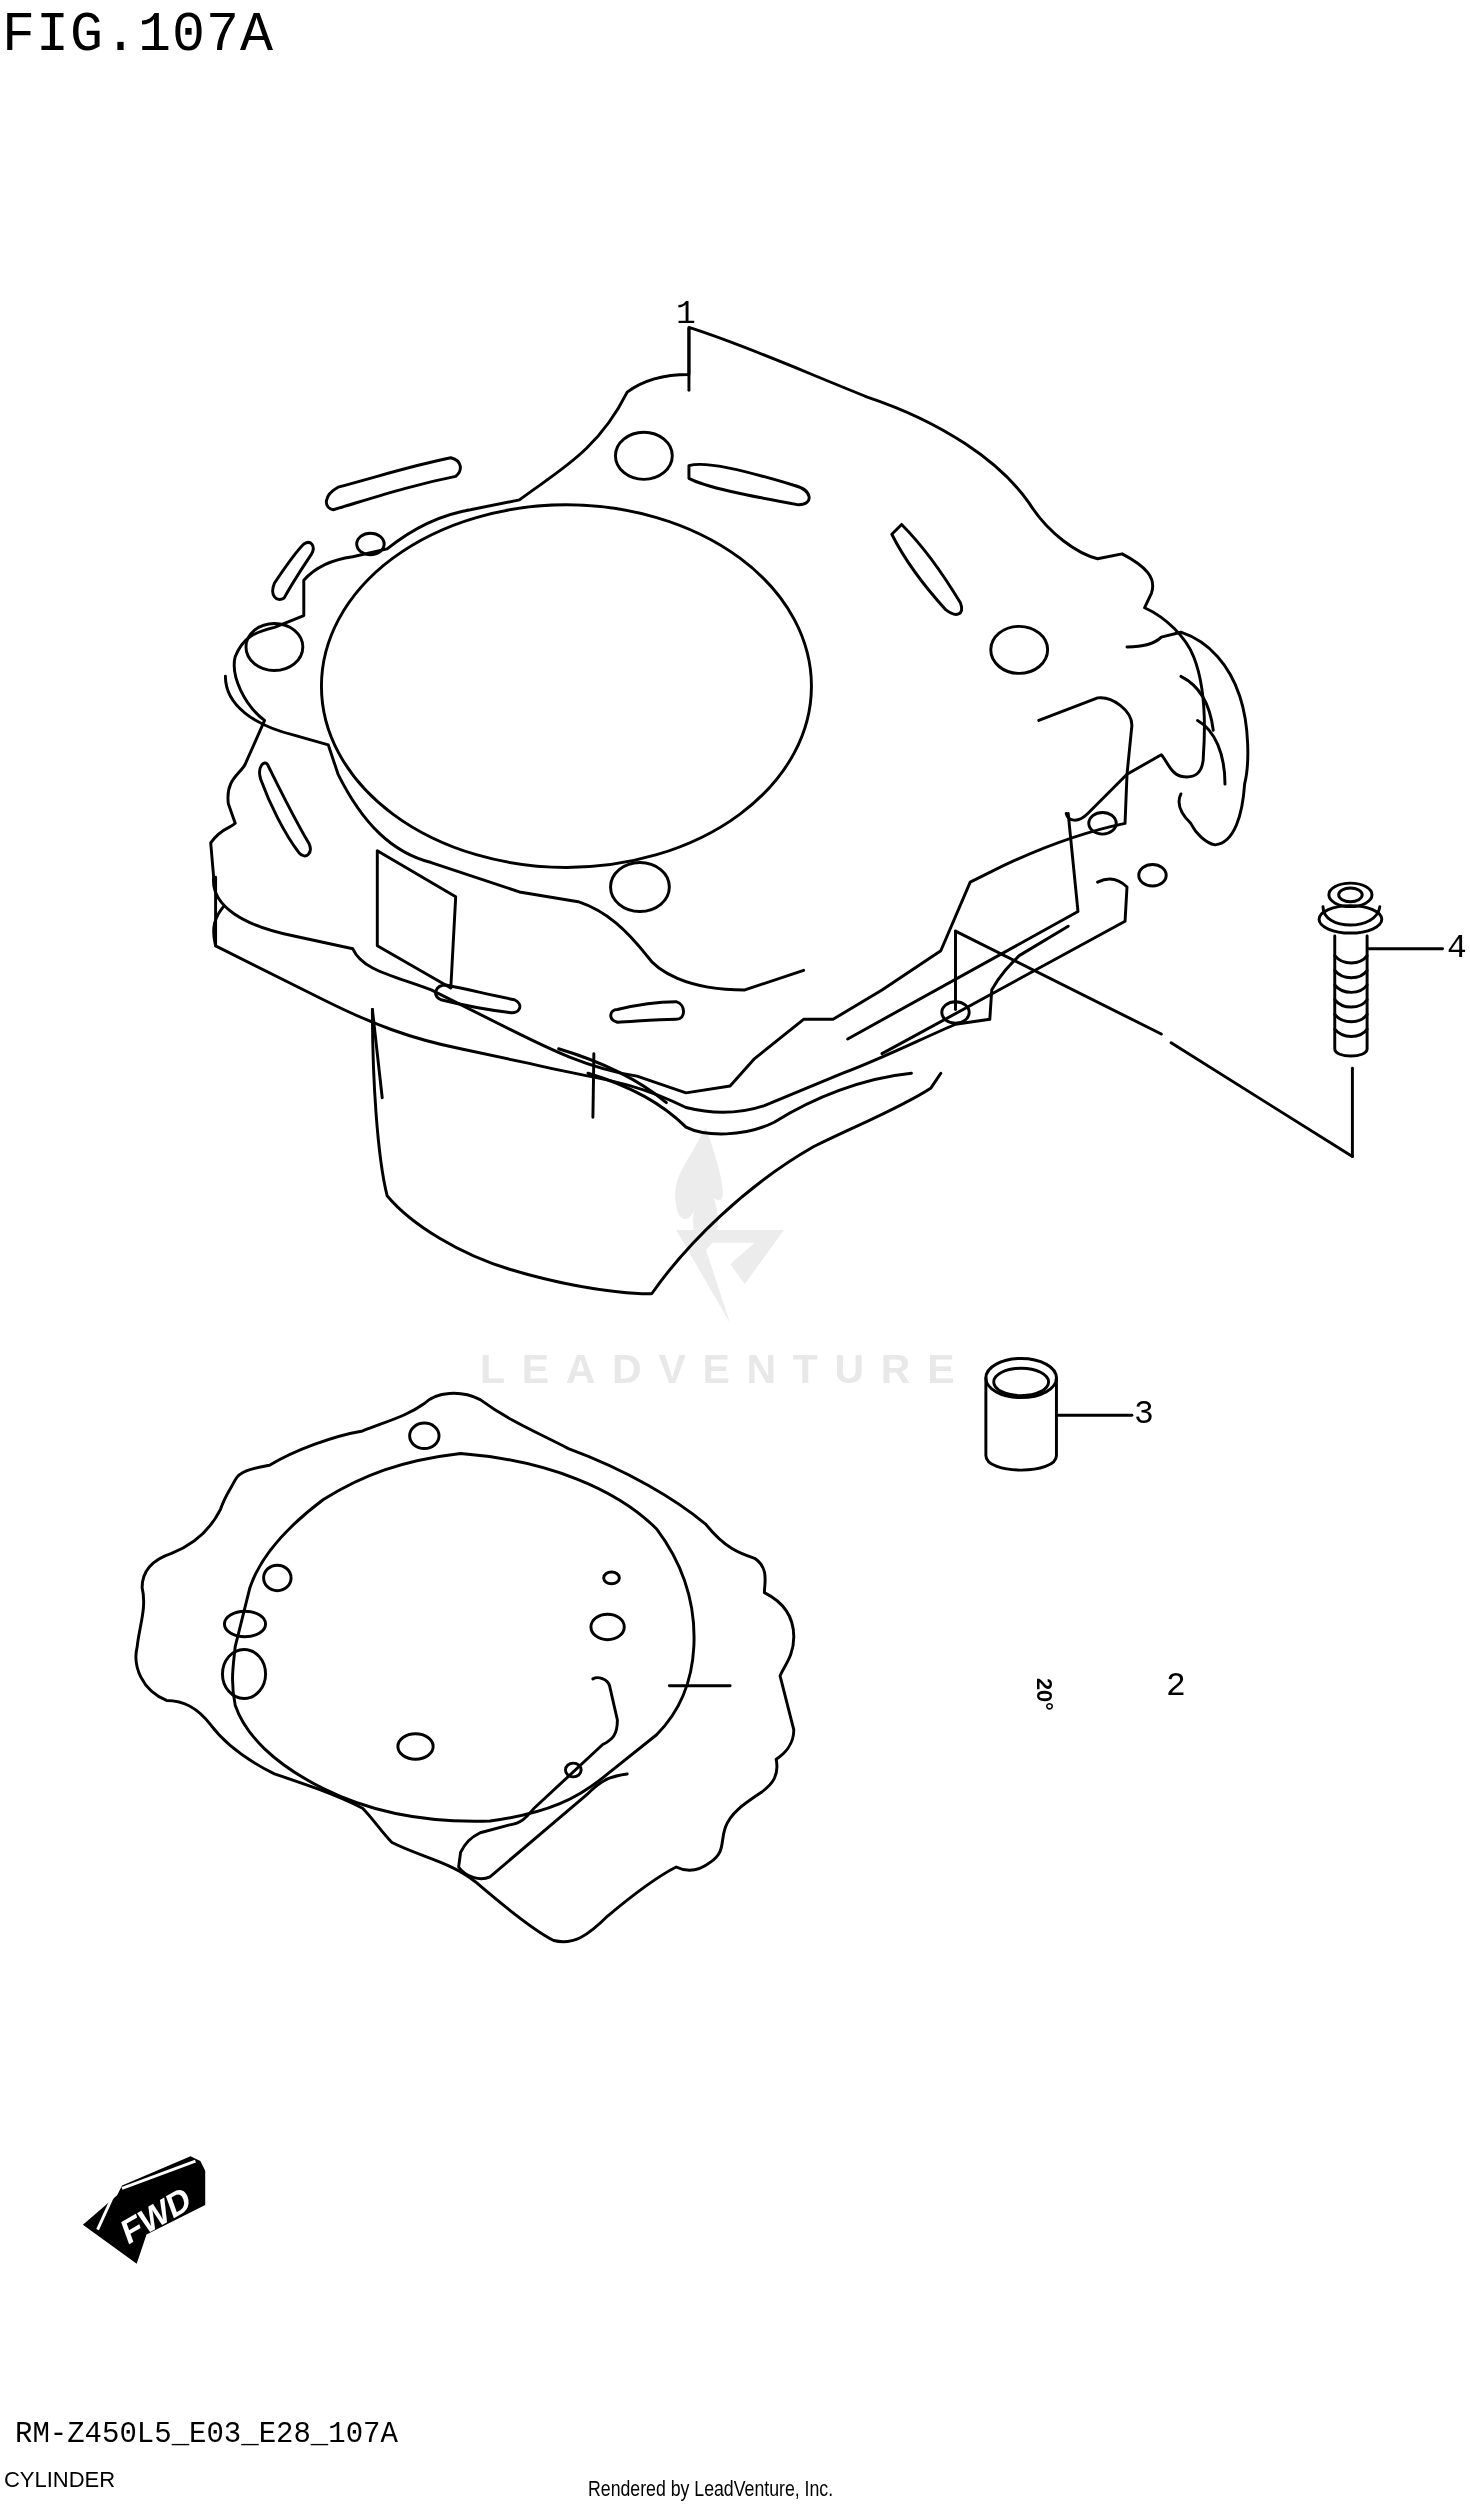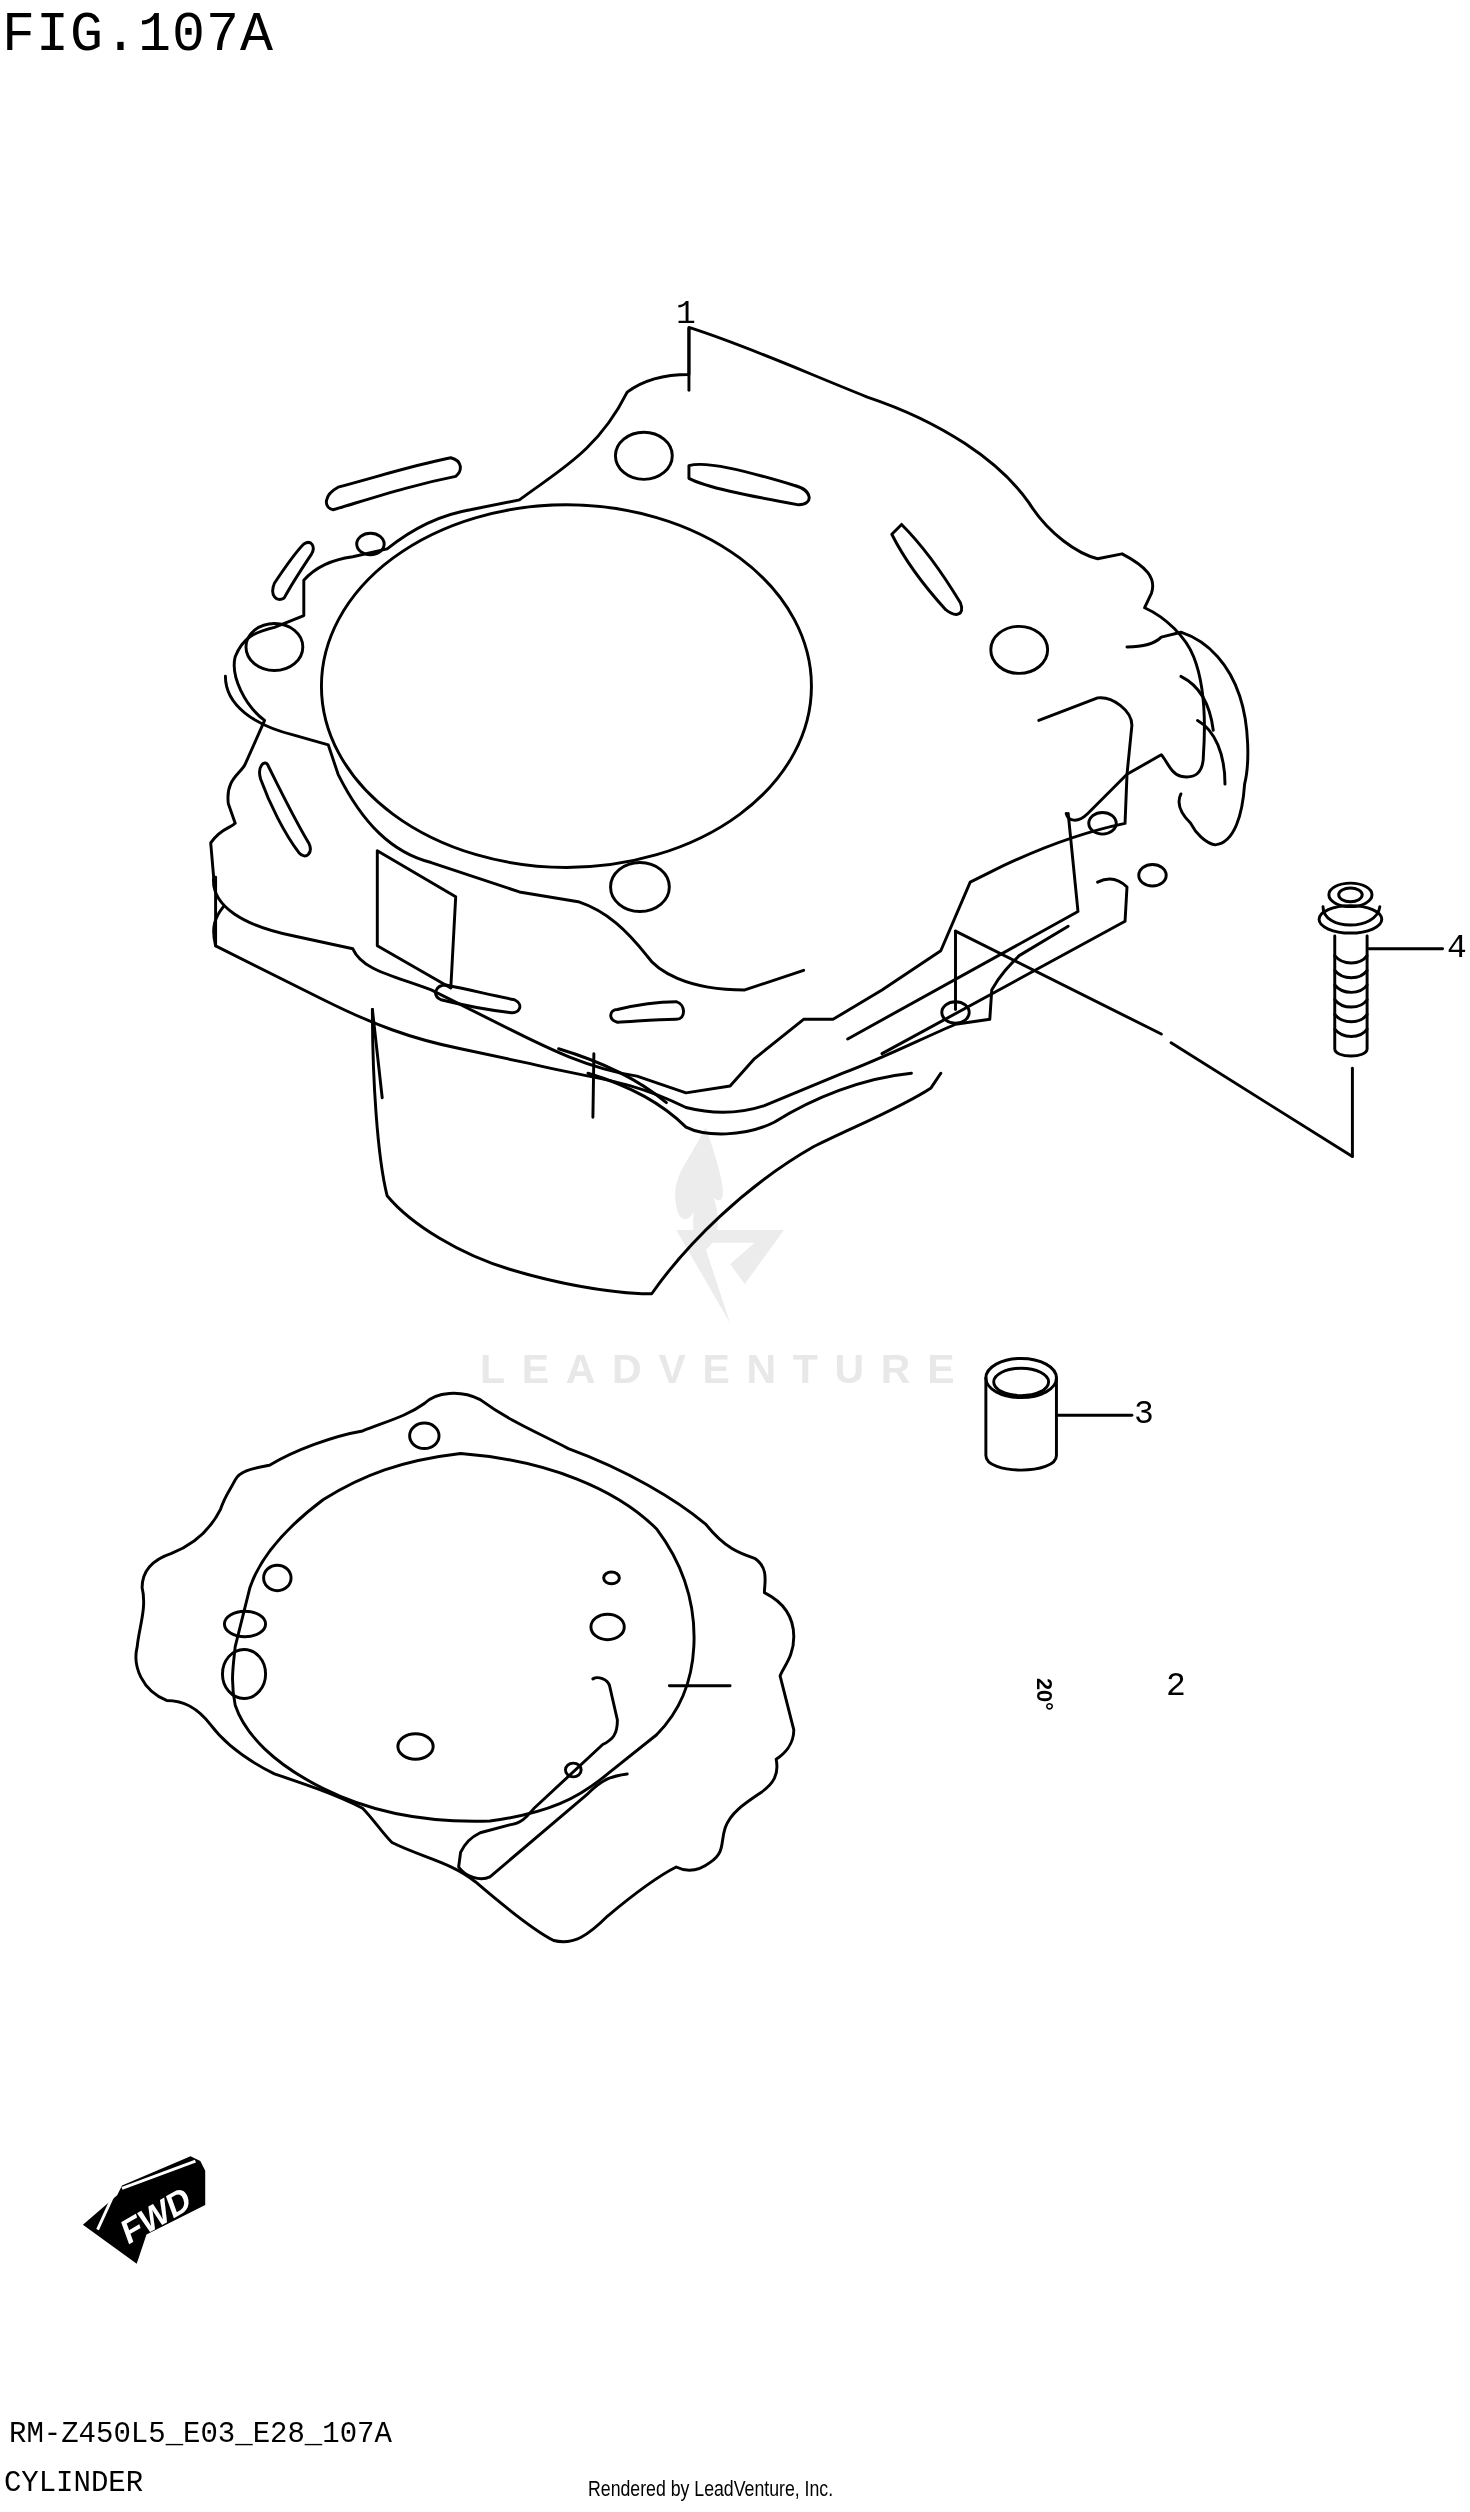--- a/index.html
+++ b/index.html
@@ -1,22 +1,22 @@
 <!DOCTYPE html>
 <html><head>
 <meta charset="utf-8">
 <style>
   html, body { margin:0; padding:0; background:#ffffff; }
   body { width:1470px; height:2512px; position:relative; overflow:hidden; font-family:"Liberation Mono", monospace; color:#000; }
   .fig-title { position:absolute; left:2px; top:0px; font-family:"Liberation Mono", monospace; font-size:55px; line-height:71px; letter-spacing:1px;text-align:center; }
   .drawing { position:absolute; left:0; top:0; width:1470px; height:2512px; }
   .callout { position:absolute; font-family:"Liberation Mono", monospace; font-size:33px; line-height:35px; }
   .watermark-text { position:absolute; left:480px; top:1346px; font-family:"Liberation Sans", sans-serif; font-size:41px; letter-spacing:16.7px; color:#e8e8e8; font-weight:bold; }
-  .footer-code { position:absolute; left:9px; top:2418px; font-family:"Liberation Mono", monospace; font-size:29px; }
-  .footer-name { position:absolute; left:3.9px; top:2467px; font-family:Liberation Mono, monospace; font-size:29px; }
+  .footer-code { position:absolute; left:15px; top:2418px; font-family:"Liberation Mono", monospace; font-size:29px; }
+  .footer-name { position:absolute; left:3.9px; top:2467px; font-family:Liberation Sans, sans-serif; font-size:22px; }
   .footer-credit { position:absolute; left:588px; top:2476px; font-family:"Liberation Sans", sans-serif; font-size:21.6px; transform:scaleX(0.82); transform-origin:left top; }
   .fwd-text { font-family:"Liberation Sans", sans-serif; font-weight:bold; }
 </style>
 </head>
 <body>
 
 <div class="fig-title">FIG.107A</div>
 
 <svg class="drawing" viewBox="0 0 1500 2563">
   <path d="M720,1150 C700,1190 685,1200 690,1230 C693,1250 705,1245 708,1235 C705,1260 712,1270 720,1275 C735,1265 735,1240 728,1222 C745,1235 738,1200 720,1150 Z" fill="#ececec"></path>

